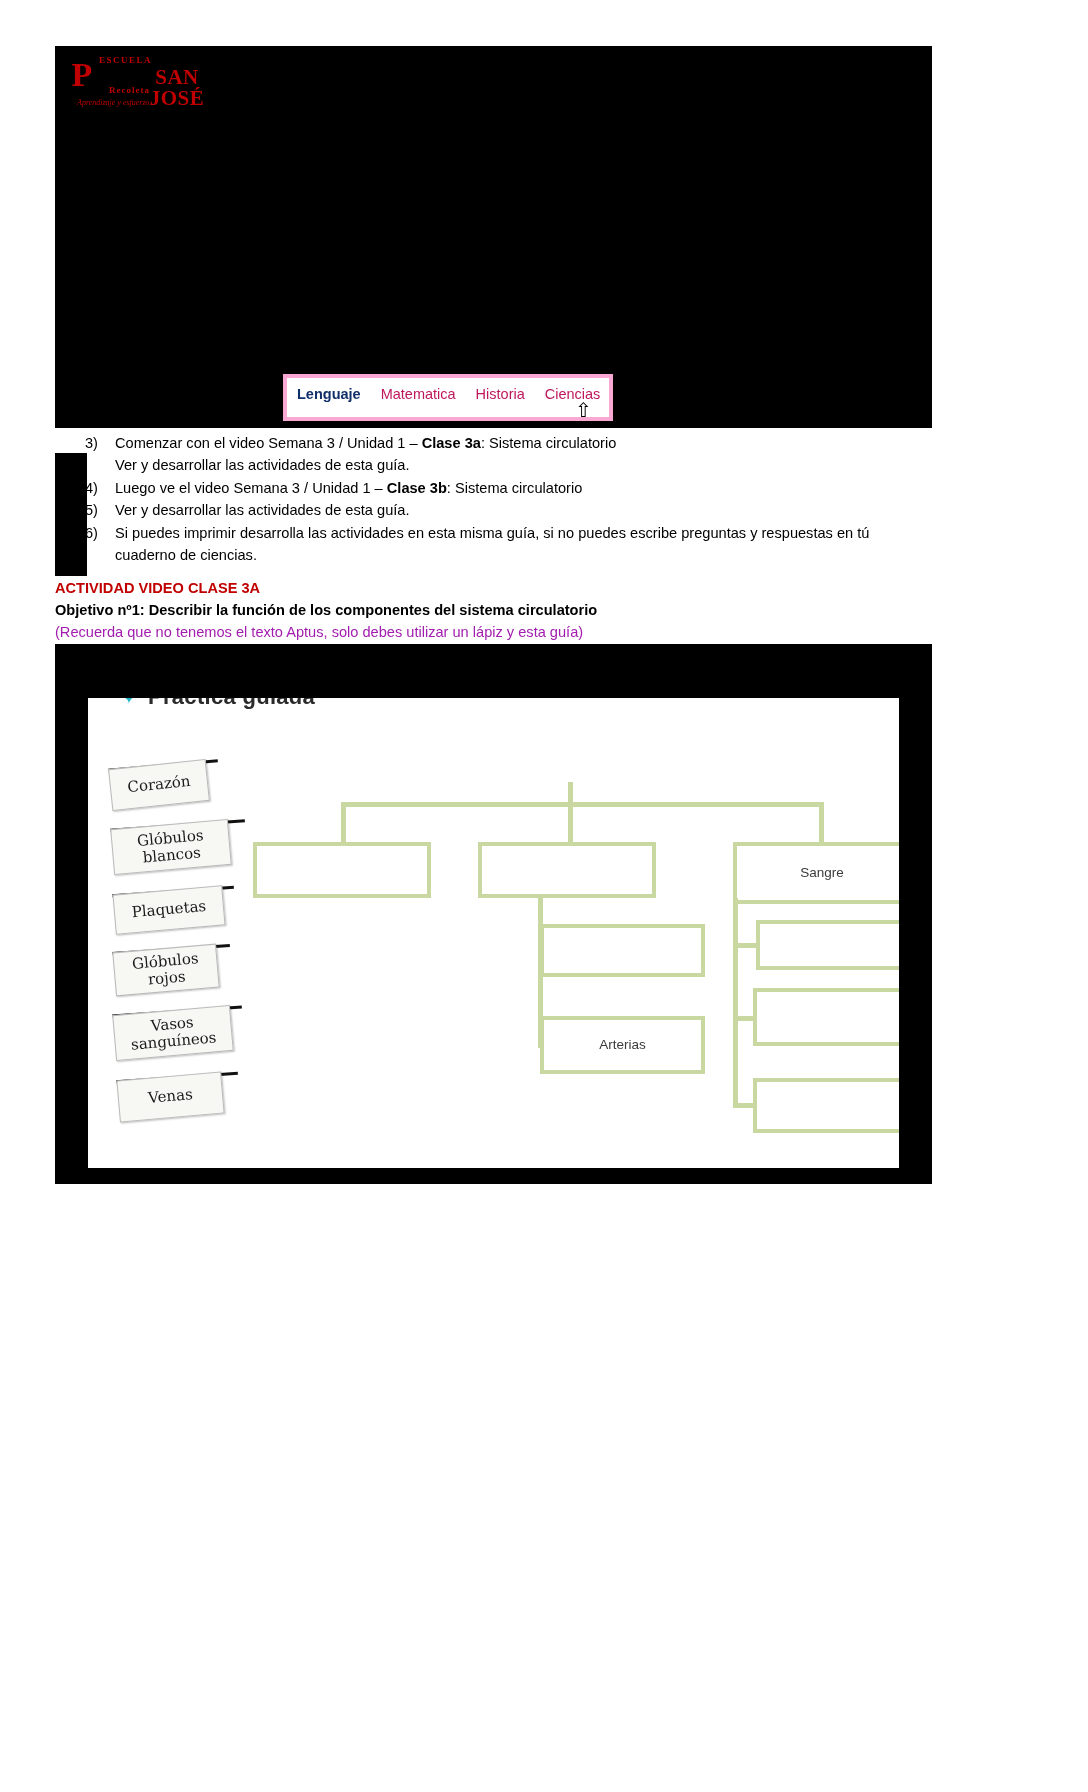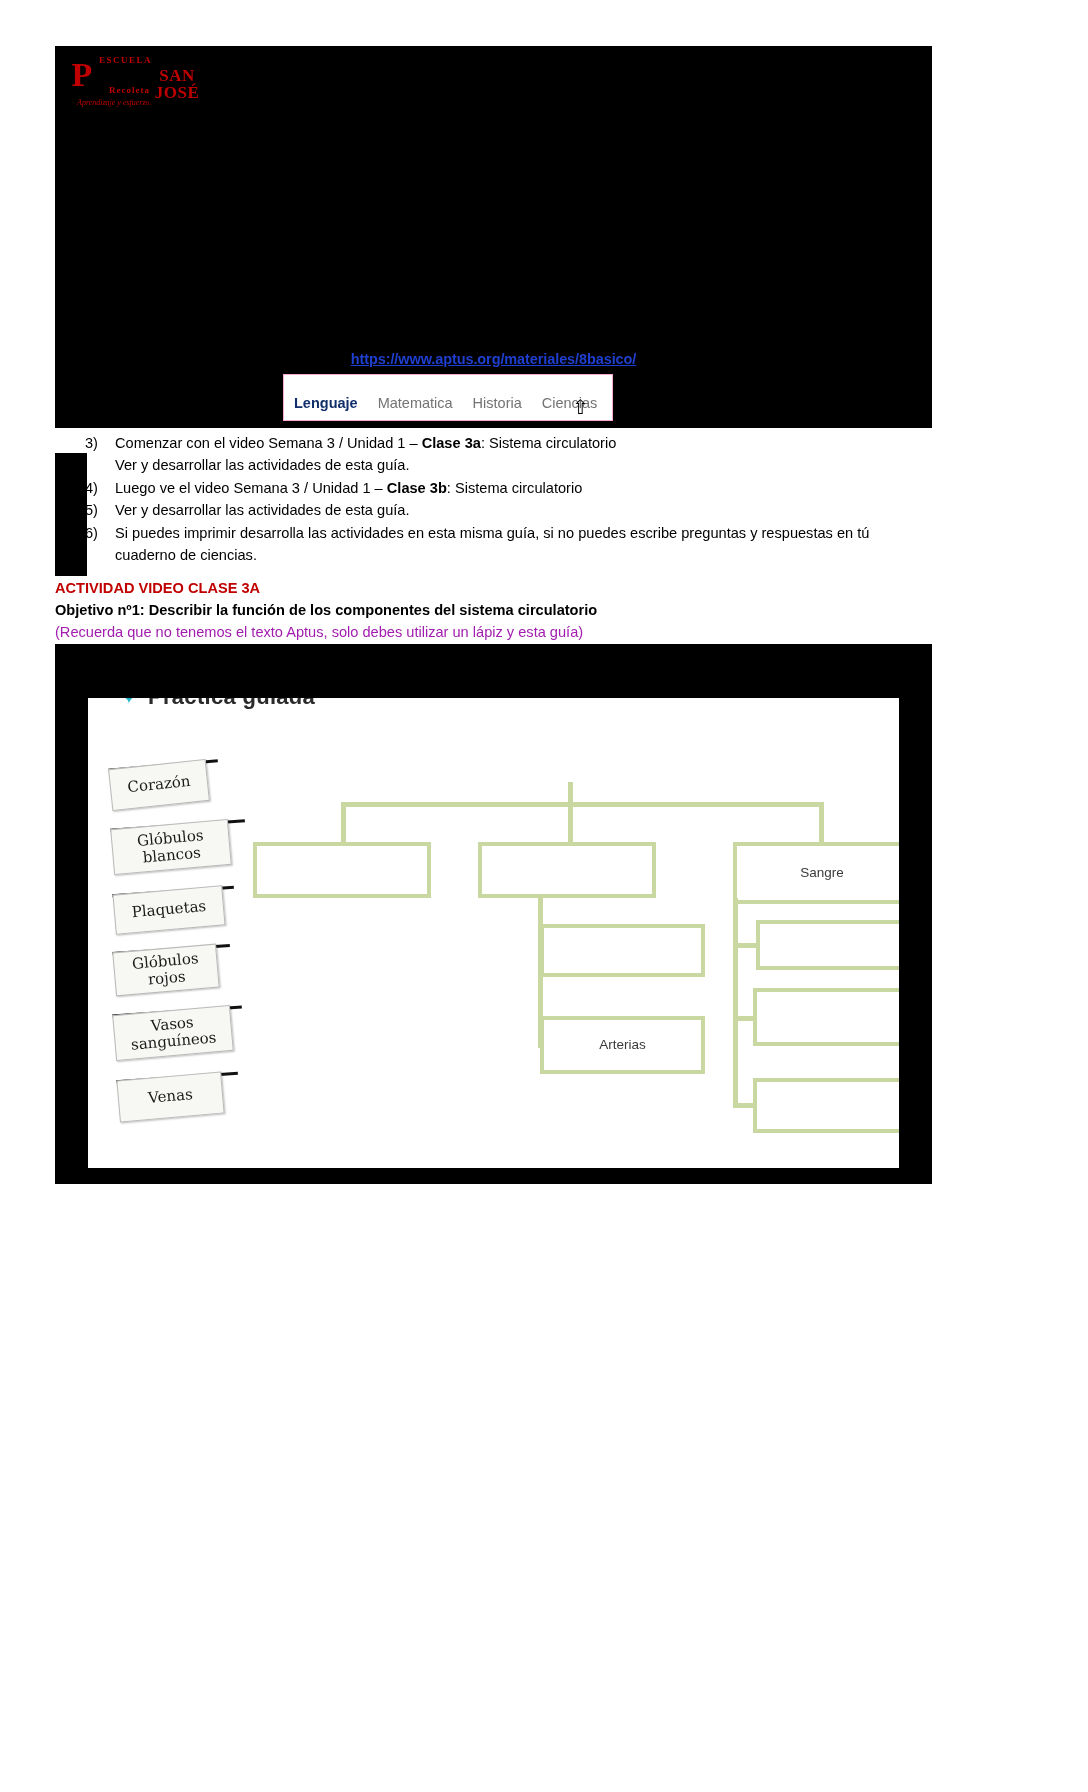--- a/index.html
+++ b/index.html
@@ -62,21 +62,21 @@
     top: 2px;
     font-size: 9px;
     letter-spacing: 1.5px;
     font-family: "Liberation Serif", serif;
     font-weight: bold;
   }
   .logo .l2 {
     position: absolute;
     left: 30px;
     top: 13px;
-    font-size: 17px;
+    font-size: 21px;
     letter-spacing: 0.5px;
     font-family: "Liberation Serif", serif;
     font-weight: bold;
     margin-left: 44px;
   }
   .logo .l3 {
     position: absolute;
     left: 44px;
     top: 32px;
     font-size: 9px;
@@ -106,29 +106,29 @@
     letter-spacing: -0.1px;
   }
 
   .nav-bar {
     position: absolute;
     left: 228px;
     top: 328px;
     width: 330px;
     height: 47px;
     background: #ffffff;
-    border: 1px solid #f9a8d4;
+    border: 4px solid #f9a8d4;
     display: flex;
     align-items: flex-start;
-    padding-top: 20px;
+    padding-top: 8px;
     box-sizing: border-box;
   }
   .nav-item {
     font-size: 14.5px;
-    color: #737373;
+    color: #be185d;
     padding: 0 10px;
     white-space: nowrap;
   }
   .nav-item.active {
     color: #11306b;
     font-weight: bold;
   }
   .cursor-arrow {
     position: absolute;
     left: 288px;
@@ -291,21 +291,20 @@
   <div class="media-panel">
 
     <div class="logo">
       <span class="logo-mark">P</span>
       <span class="l1">ESCUELA</span>
       <span class="l2">SAN JOSÉ</span>
       <span class="l3">Recoleta</span>
       <span class="l4">Aprendizaje y esfuerzo.</span>
     </div>
 
-    <div class="media-link">https://www.aptus.org/materiales/8basico/</div>
 
     <div class="nav-bar">
       <span class="nav-item active">Lenguaje</span>
       <span class="nav-item">Matematica</span>
       <span class="nav-item">Historia</span>
       <span class="nav-item">Ciencias</span>
       <span class="cursor-arrow">⇧</span>
     </div>
   </div>
 

